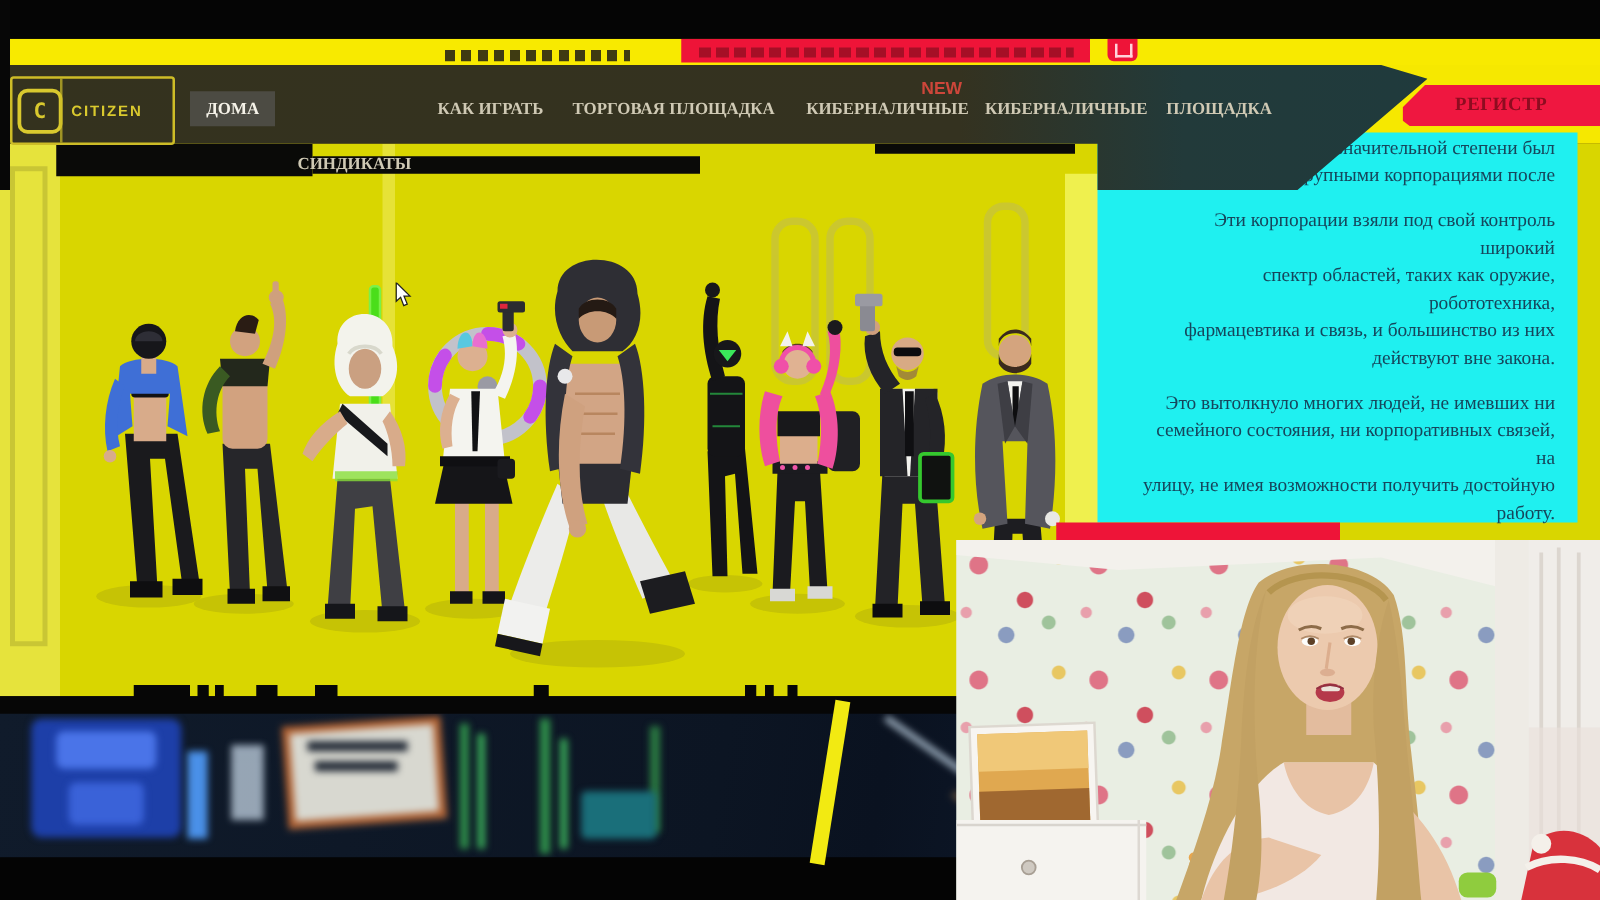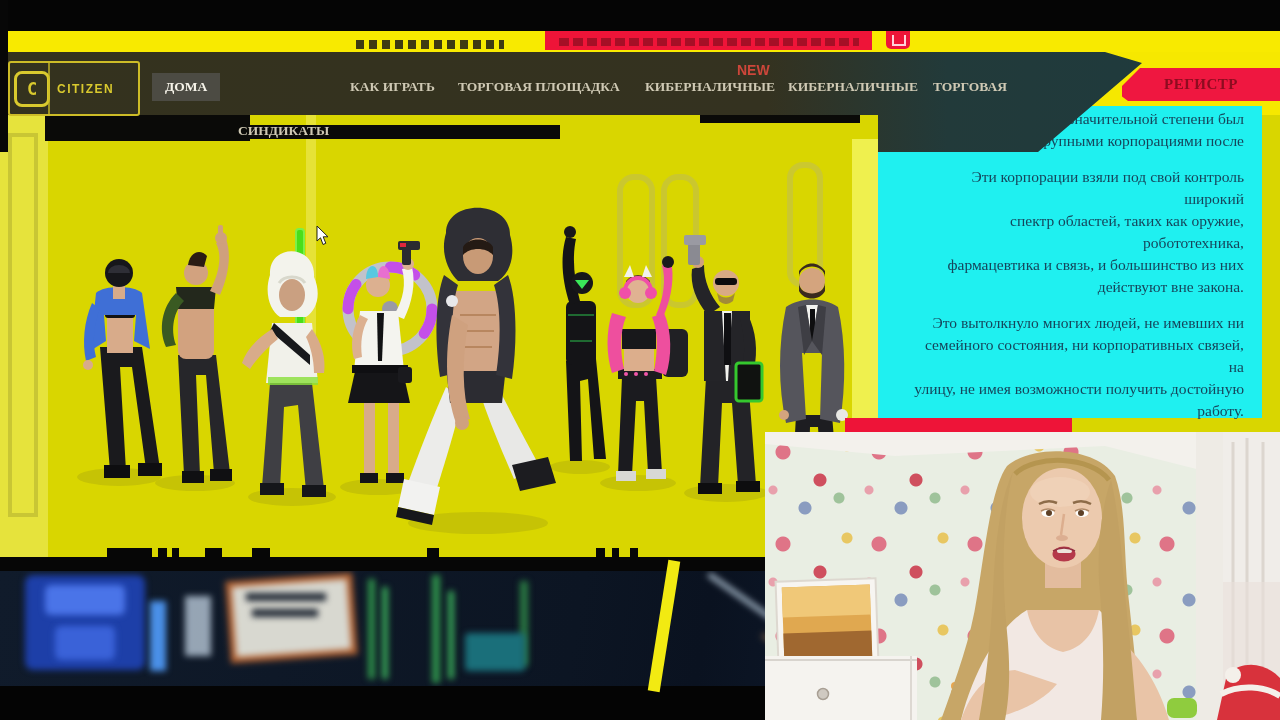--- a/index.html
+++ b/index.html
@@ -104,21 +104,21 @@
     <div class="word">CITIZEN</div>
   </div>
 
   <div class="abs nav-item active" style="left:152px;">ДОМА</div>
   <div class="abs nav-item" style="left:238px;margin-top:44px;">СИНДИКАТЫ</div>
   <div class="abs nav-item" style="left:350px;text-align:right;">КАК ИГРАТЬ</div>
   <div class="abs nav-item" style="left:458px;">ТОРГОВАЯ ПЛОЩАДКА</div>
   <div class="abs nav-item" style="left:645px;">КИБЕРНАЛИЧНЫЕ</div>
   <div class="abs nav-badge">NEW</div>
   <div class="abs nav-item" style="left:788px;">КИБЕРНАЛИЧНЫЕ</div>
-  <div class="abs nav-item" style="left:933px;">ТОРГОВАЯ</div>
+  <div class="abs nav-item" style="left:933px;">ПЛОЩАДКА</div>
 
   <div class="abs register">РЕГИСТР</div>
 
   <div class="abs hero">
     <svg class="hero-art" width="880" height="442" viewBox="0 0 880 442">
 
       <rect x="0" y="0" width="48" height="442" fill="#e6e33c"></rect>
       <rect x="10" y="20" width="26" height="380" fill="none" stroke="#c9c634" stroke-width="4"></rect>
       <rect x="306" y="0" width="10" height="260" fill="#e8e545" opacity=".8"></rect>
       <g fill="none" stroke="#c9c634" stroke-width="6" opacity=".9">

